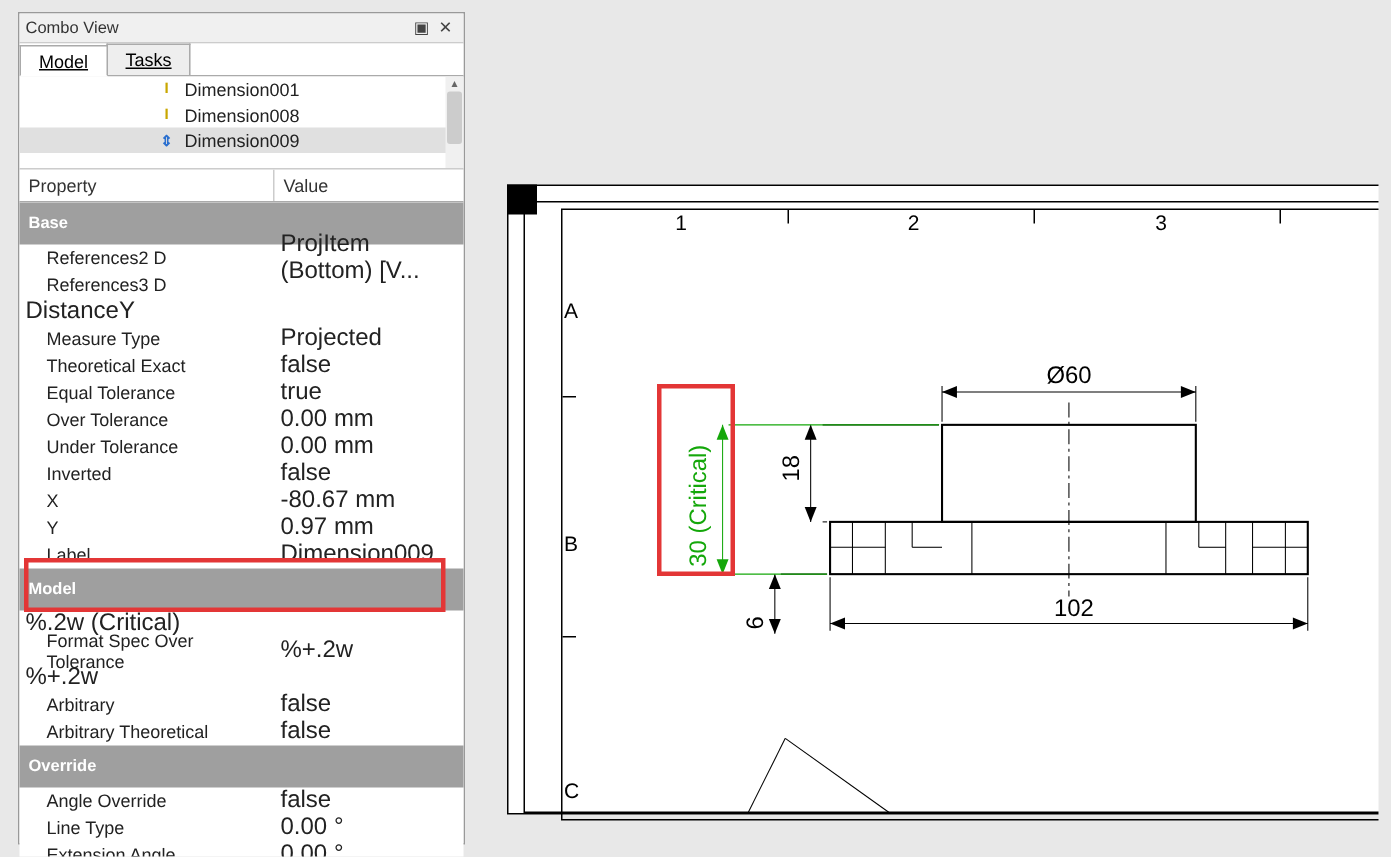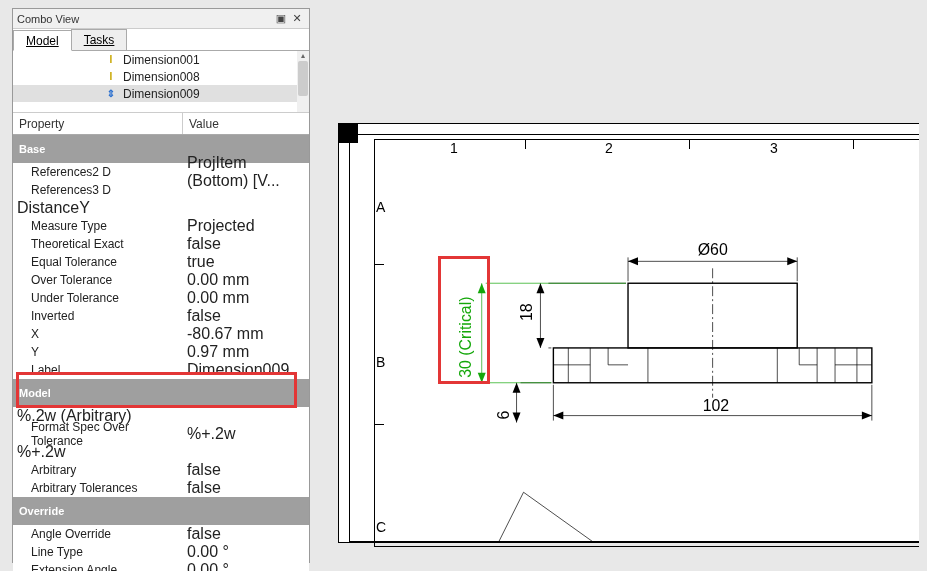--- a/index.html
+++ b/index.html
@@ -152,35 +152,35 @@
         <div class="c1">Y</div>
         <div class="c2">0.97 mm</div>
       </div>
     <div class="row">
         <div class="c1">Label</div>
         <div class="c2">Dimension009</div>
       </div>
 
     <div class="section">Model</div>
     <div class="row">
-        <div class="c2">%.2w (Arbitrary)</div>
+        <div class="c2">%.2w (Critical)</div>
       </div>
     <div class="row">
         <div class="c1">Format Spec Over Tolerance</div>
         <div class="c2">%+.2w</div>
       </div>
     <div class="row">
         <div class="c2">%+.2w</div>
       </div>
     <div class="row">
         <div class="c1">Arbitrary</div>
         <div class="c2">false</div>
       </div>
     <div class="row">
-        <div class="c1">Arbitrary Tolerances</div>
+        <div class="c1">Arbitrary Theoretical</div>
         <div class="c2">false</div>
       </div>
 
     <div class="section">Override</div>
     <div class="row">
         <div class="c1">Angle Override</div>
         <div class="c2">false</div>
       </div>
     <div class="row">
         <div class="c1">Line Type</div>

